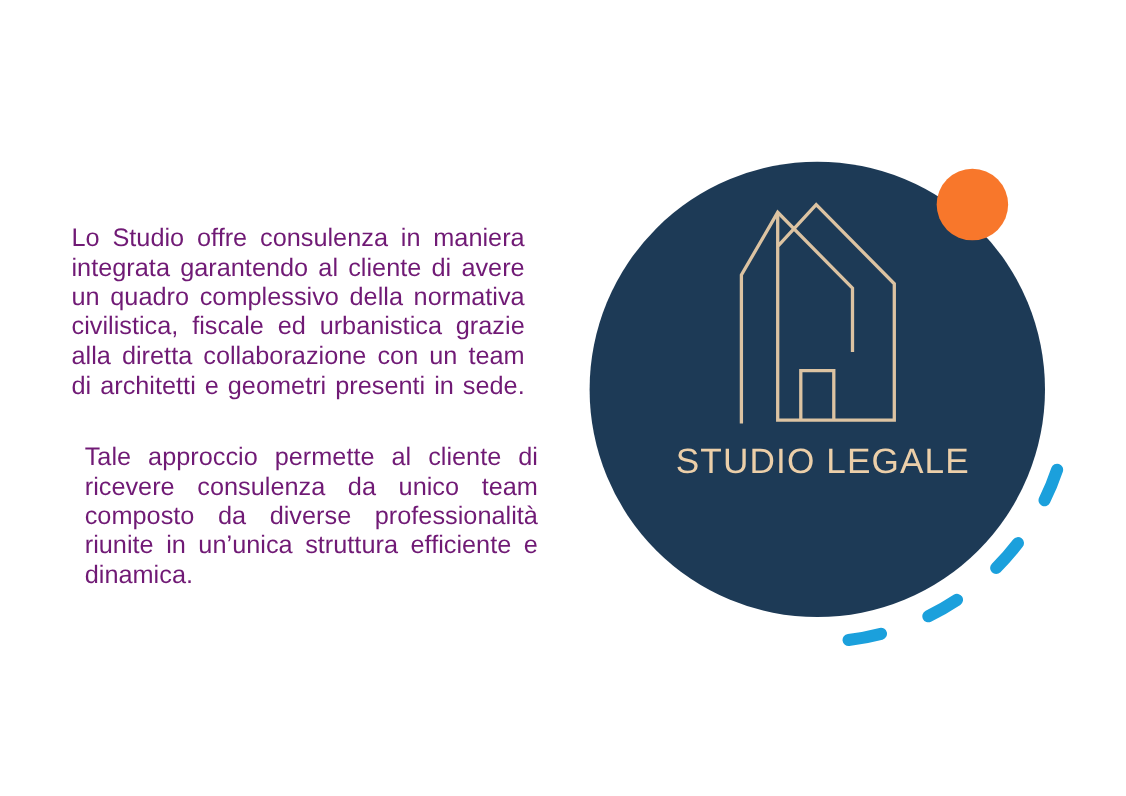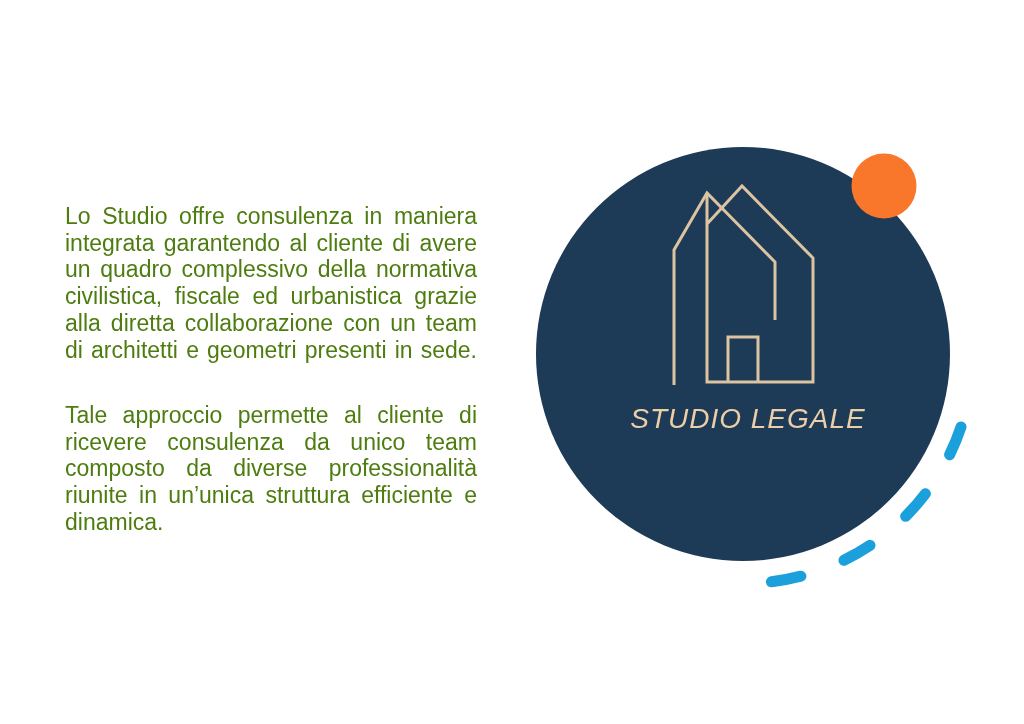--- a/index.html
+++ b/index.html
@@ -20,30 +20,31 @@
     top: 0;
     width: 412px;
   }
   .body-par {
     position: absolute;
     left: 0;
     width: 412px;
     margin: 0;
     font-size: 23px;
     line-height: 26.7px;
-    color: #4d7c0f;
+    color: #701a75;
     text-align: justify;
   }
   .par-1 {
     top: 203px;
     text-align-last: justify;
   }
   .par-2 {
     top: 402px;
     text-align-last: left;
+    margin-left: 12px;
   }
   .logo-wrap {
     position: absolute;
     left: 500px;
     top: 120px;
     width: 500px;
     height: 480px;
   }
   .logo-svg {
     position: absolute;
@@ -55,25 +56,24 @@
   .logo-text {
     position: absolute;
     left: 0;
     width: 496px;
     text-align: center;
     color: #eccfa9;
     white-space: nowrap;
   }
   .logo-line-1 {
     top: 280px;
-    font-size: 28px;
+    font-size: 32px;
     line-height: 38px;
     letter-spacing: 1px;
     font-weight: 400;
-    font-style: italic;
   }
   .logo-line-2 {
     top: 313px;
     font-size: 48px;
     line-height: 56px;
     letter-spacing: 7px;
     font-weight: 400;
   }
 </style>
 </head>

